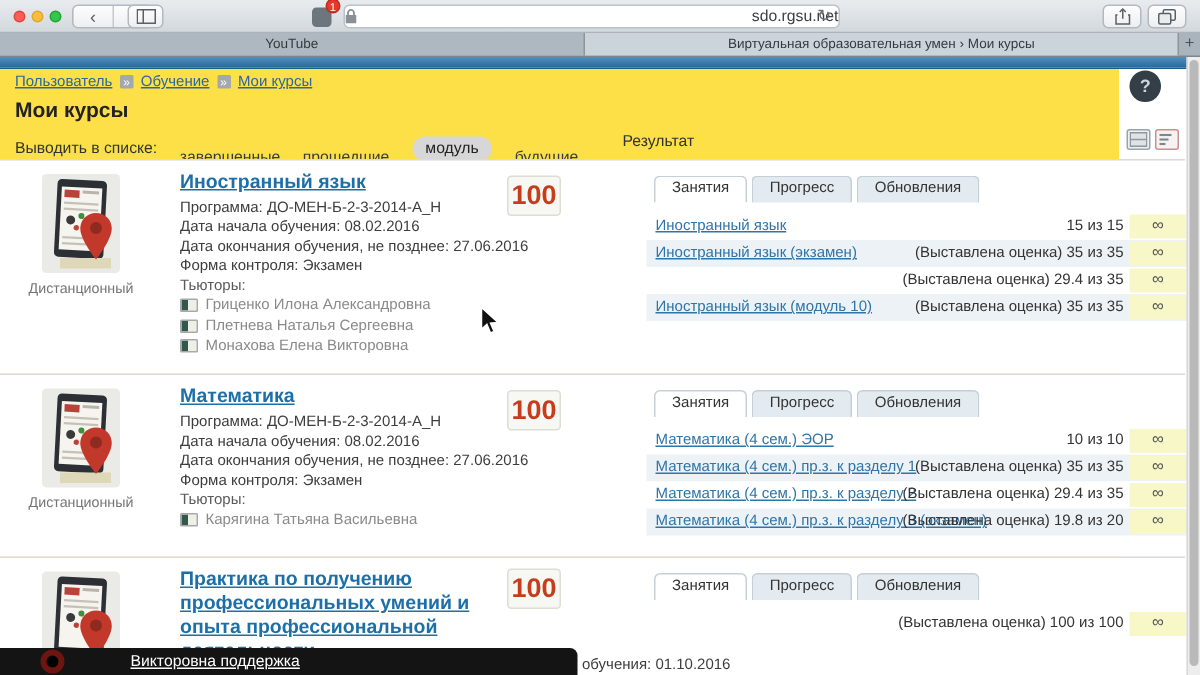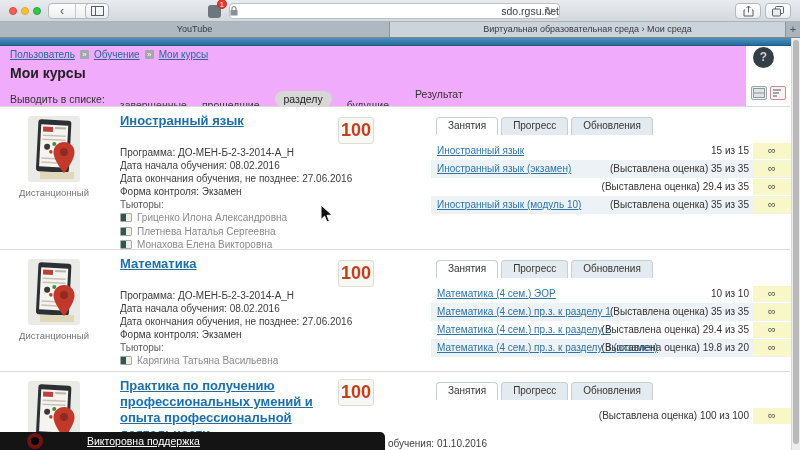--- a/index.html
+++ b/index.html
@@ -38,21 +38,21 @@
   .tabbar { position:absolute; left:0; top:22px; width:800px; height:16px; background:#a9b4bd;
     border-bottom:1px solid #7e858c; display:flex; }
   .btab { font-size:9px; line-height:15px; text-align:center; color:#343a40; overflow:hidden; white-space:nowrap; }
   .btab.inactive { width:390px; background:#adb8c1; border-right:1px solid #8d949b; }
   .btab.active { width:396px; background:#ccd4db; border-right:1px solid #8d949b; }
   .btab.plus { flex:1; color:#4c5156; font-size:11px; }
 
   
   .bluebar { position:absolute; left:0; top:38px; width:800px; height:8px;
     background:linear-gradient(#5190bd,#266a9b); border-bottom:1px solid #1d5d8b; }
-  .pagearea { position:absolute; left:0; top:46px; width:746px; height:404px; background:#f0abfc; }
+  .pagearea { position:absolute; left:0; top:46px; width:746px; height:404px; background:#fde047; }
 
   .breadcrumb { position:absolute; left:10px; top:3px; display:flex; align-items:center; gap:5px; font-size:10px; }
   .bc-link { color:#29699d; text-decoration:underline; }
   .bc-sep { width:9px; height:9px; background:#a2a8ad; border-radius:1px; color:#fff;
     font-size:8px; line-height:9px; text-align:center; }
   .help-circle { position:absolute; left:753px; top:1px; width:21px; height:21px; border-radius:50%;
     background:#333e46; color:#ccd5db; font-size:12px; font-weight:bold; text-align:center; line-height:21px; }
 
   .page-title { position:absolute; left:10px; top:19px; font-size:14px; font-weight:bold; color:#222; }
 
@@ -68,21 +68,21 @@
   .cards { position:absolute; left:0; top:60px; width:790px; }
   .card { position:relative; border-top:1px solid #dadada; background:#fff; }
   .card.c1 { height:143px; } .card.c2 { height:122px; } .card.c3 { height:140px; }
 
   .thumb { position:absolute; left:28px; top:9px; width:52px; height:66px; background:#eaeae7; border-radius:3px; }
   .mode-label { position:absolute; left:6px; top:80px; width:96px; text-align:center; font-size:9.5px; color:#757575; }
 
   .info { position:absolute; left:120px; top:6px; width:222px; }
   .ctitle { font-size:13px; font-weight:bold; color:#1d6fa8; text-decoration:underline; line-height:16px; display:block; }
   .dline { font-size:10px; color:#3d3d3d; line-height:13px; white-space:nowrap; }
-  .info .dline:first-of-type { margin-top:17px; }
+  .info .dline:first-of-type { margin-top:3px; }
   .tutors-label { font-size:10px; color:#5a5a5a; line-height:13px; }
   .tutor { display:flex; align-items:center; gap:5px; line-height:13.5px; }
   .ticon { width:12px; height:9px; border:1px solid #a8a8a8; border-radius:1px; flex:0 0 auto;
     background:linear-gradient(90deg,#32584e 0 45%,#eef0e6 45%); }
   .tname { font-size:10px; color:#8a8a8a; white-space:nowrap; }
 
   .scorebox { position:absolute; left:338px; top:10px; width:36px; height:27px; background:#f7f7f3;
     border:1px solid #ddddd4; border-radius:3px; display:flex; align-items:center; justify-content:center;
     font-size:18px; font-weight:bold; color:#c63d1b; }
   .card.c3 .scorebox { top:7px; }
@@ -156,21 +156,21 @@
     <div class="chromebtn tabsov-btn">
       <svg width="12" height="11" viewBox="0 0 12 11">
         <rect x="3.5" y="0.5" width="8" height="7" rx="1" fill="none" stroke="#5a6065"></rect>
         <rect x="0.5" y="3" width="8" height="7" rx="1" fill="#e9ecef" stroke="#5a6065"></rect>
       </svg>
     </div>
   </div>
 
   <div class="tabbar">
     <div class="btab inactive">YouTube</div>
-    <div class="btab active">Виртуальная образовательная среда › Мои среда</div>
+    <div class="btab active">Виртуальная образовательная умен › Мои курсы</div>
     <div class="btab plus">+</div>
   </div>
 
   <div class="bluebar"></div>
 
   <div class="pagearea">
     <div class="breadcrumb">
       <a class="bc-link">Пользователь</a>
       <span class="bc-sep">»</span>
       <a class="bc-link">Обучение</a>
@@ -178,21 +178,21 @@
       <a class="bc-link">Мои курсы</a>
     </div>
     <div class="help-circle">?</div>
 
     <div class="page-title">Мои курсы</div>
 
     <div class="filterrow">
       <span>Выводить в списке:</span>
       <a class="flink">завершенные</a>
       <a class="flink">прошедшие</a>
-      <span class="fpill">разделу</span>
+      <span class="fpill">модуль</span>
       <a class="flink">будущие</a>
     </div>
     <div class="result-label">Результат</div>
     <div class="viewicons">
       <span class="vicon">
         <svg width="12" height="10" viewBox="0 0 12 10">
             <rect x="0.5" y="0.5" width="11" height="9" fill="#dfe3e6" stroke="#8d979e"></rect>
             <line x1="0.5" y1="5" x2="11.5" y2="5" stroke="#8d979e"></line>
           </svg>
       </span>

